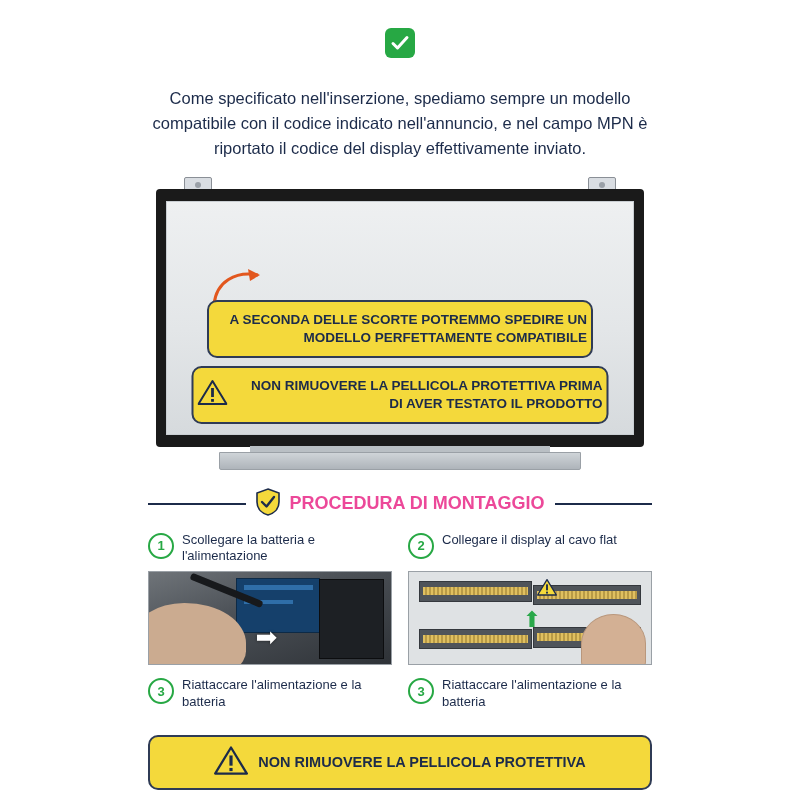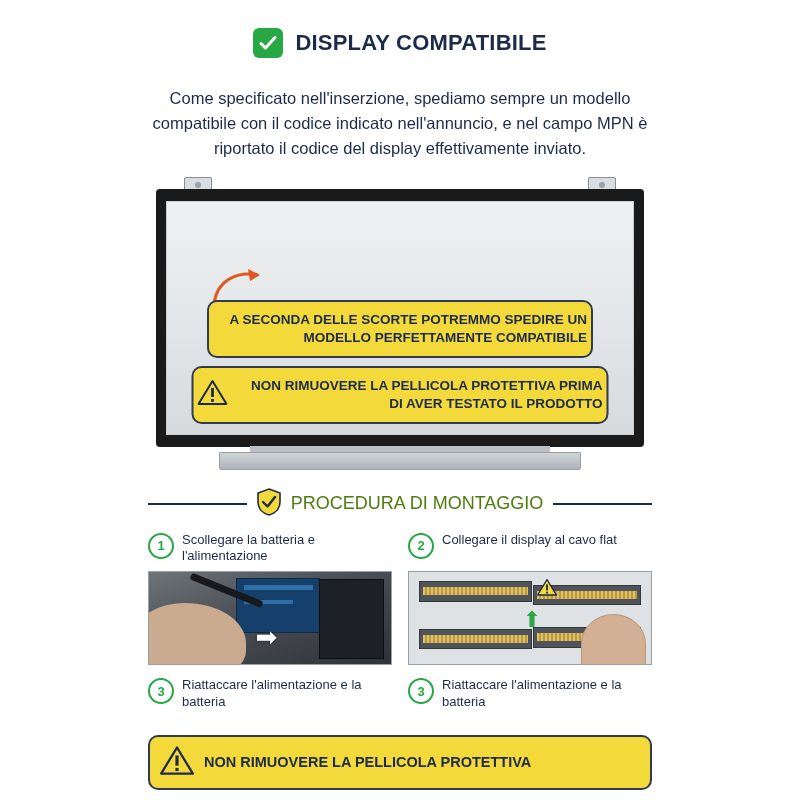--- a/index.html
+++ b/index.html
@@ -164,22 +164,22 @@
     gap: 10px;
     justify-content: center;
   }
   .proc-line {
     flex: 1;
     height: 2px;
     background: #1c2b4a;
   }
   .proc-title {
     font-size: 18px;
-    font-weight: normal;
-    color: #4d7c0f;
+    font-weight: bold;
+    color: #ec4899;
     white-space: nowrap;
   }
   .shield { flex: none; }
 
   .steps-grid {
     margin-top: 12px;
     display: grid;
     grid-template-columns: 1fr 1fr;
     column-gap: 16px;
     row-gap: 6px;
@@ -321,41 +321,40 @@
     right: 148px;
     bottom: 10px;
     background: #f4d93b;
     border: 2px solid #2f3b55;
     border-radius: 10px;
     box-sizing: border-box;
     padding: 8px 10px;
     display: flex;
     align-items: center;
     gap: 10px;
-    justify-content: flex-start;
+    justify-content: center;
     color: #1c2b4a;
     font-weight: bold;
     font-size: 14.5px;
     line-height: 1.3;
     text-align: center;
   }
 </style>
 </head>
 <body>
 
 <div class="page">
   <div class="inner">
 
     <div class="header-row">
       <span class="check-badge">
         <svg width="20" height="20" viewBox="0 0 20 20" aria-hidden="true">
           <path d="M3 10.5 L7.5 15 L17 4.5" fill="none" stroke="#ffffff" stroke-width="3" stroke-linecap="round" stroke-linejoin="round"></path>
         </svg>
       </span>
-      <span class="header-title">DISPLAY COMPATIBILE</span>
     </div>
 
     <p class="intro">Come specificato nell'inserzione, spediamo sempre un modello compatibile con il codice indicato nell'annuncio, e nel campo MPN è riportato il codice del display effettivamente inviato.</p>
 
     <div class="display-wrap">
       <div class="tab left"></div>
       <div class="tab right"></div>
 
       <div class="panel">
         <div class="screen"></div>

